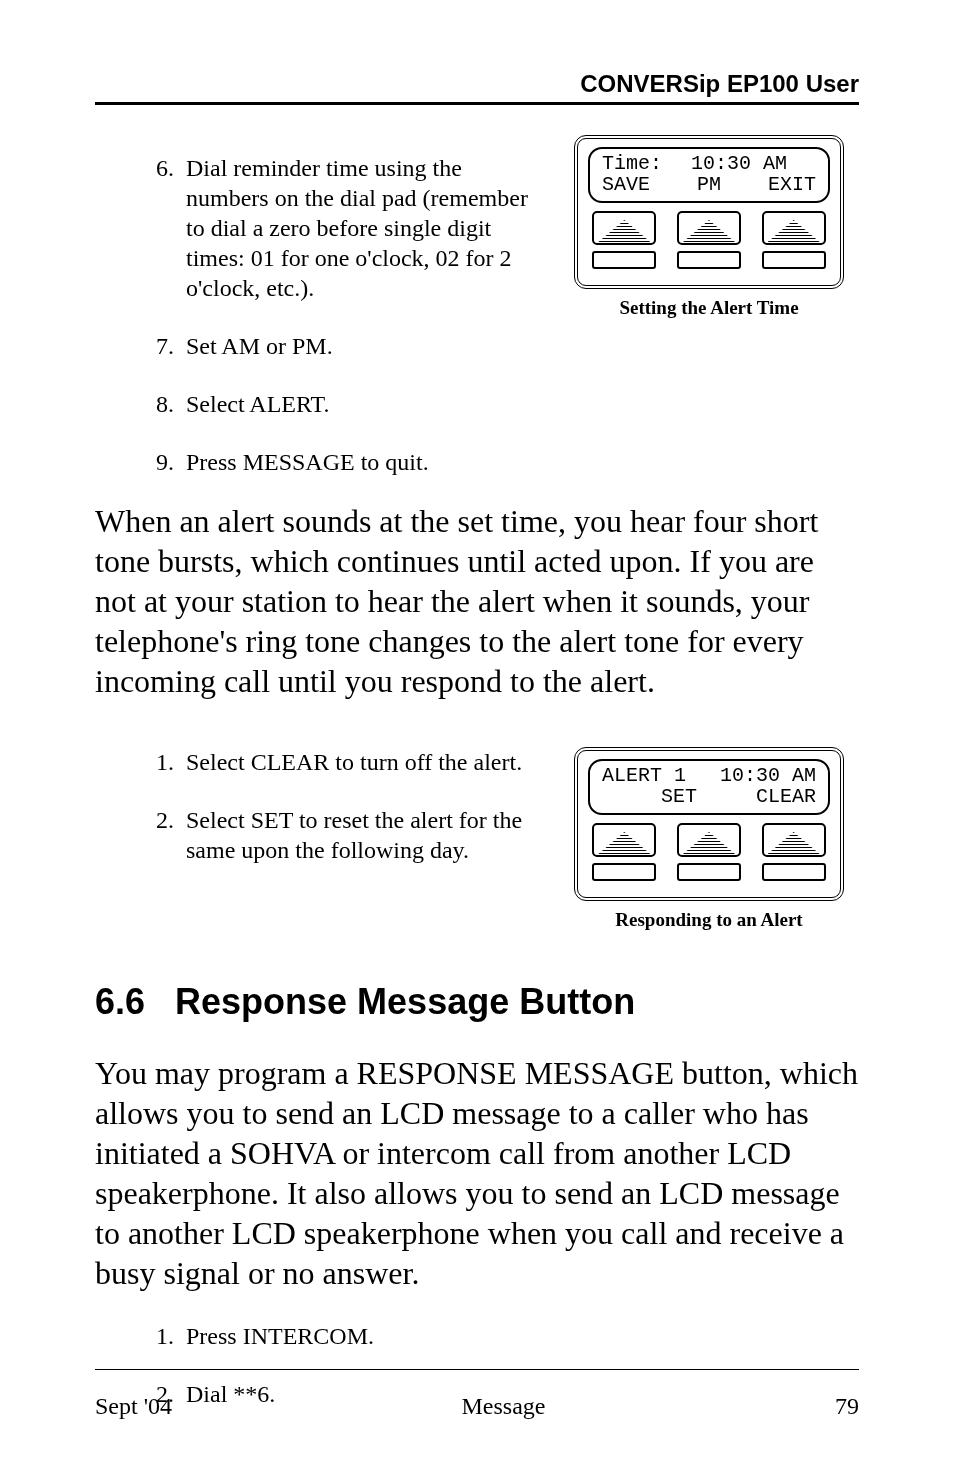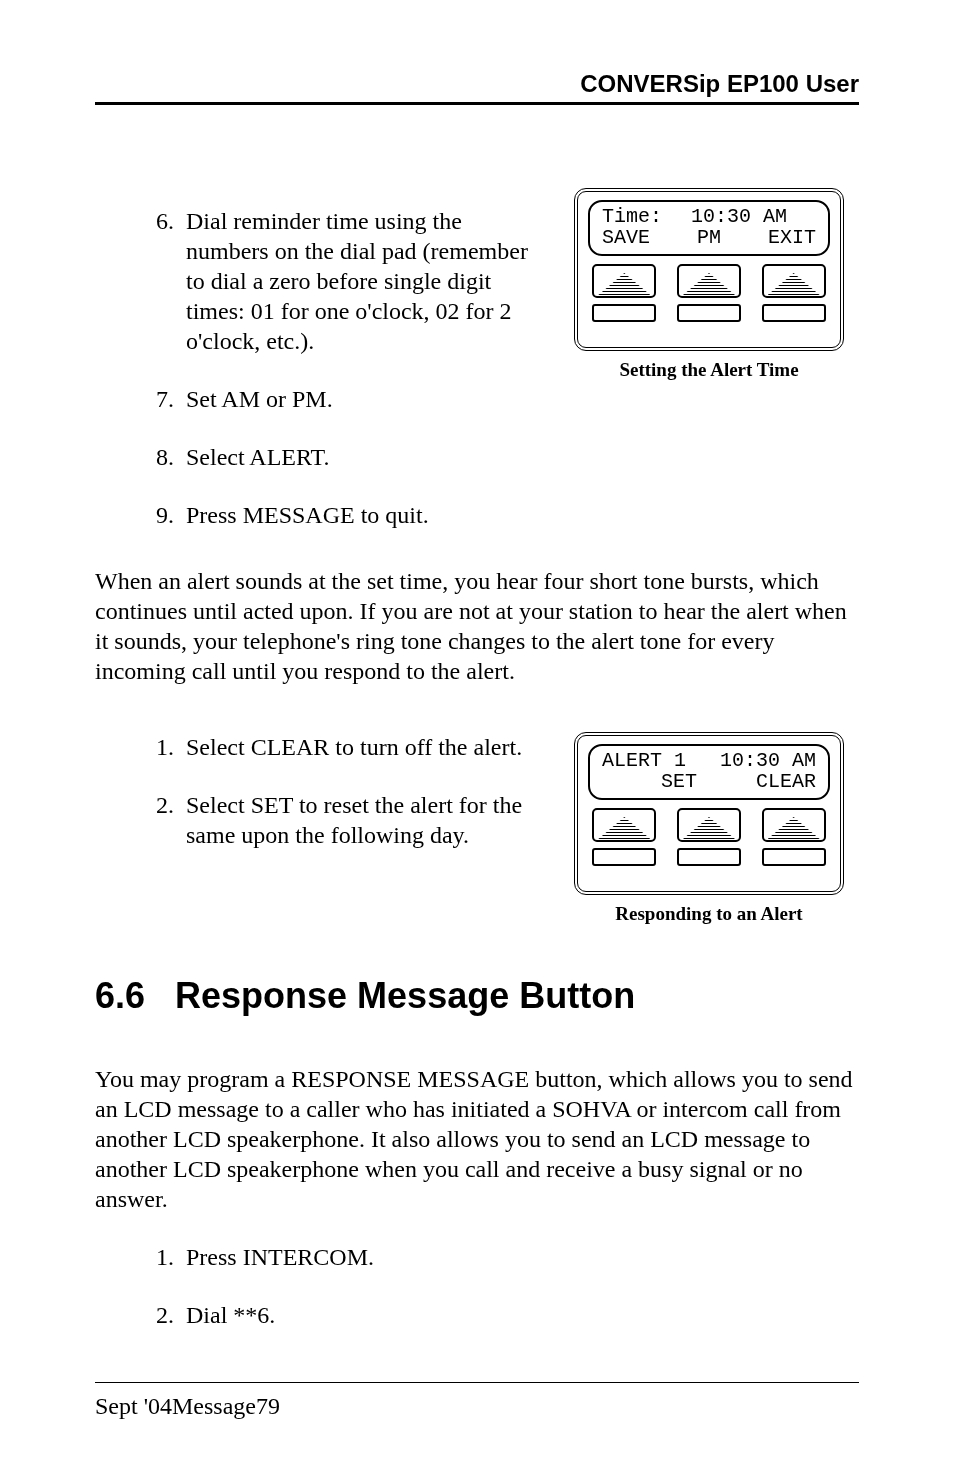--- a/index.html
+++ b/index.html
@@ -15,21 +15,21 @@
   }
   .page {
     padding: 70px 95px 50px 95px;
     box-sizing: border-box;
     height: 100%;
     position: relative;
   }
   .header-bar {
     border-bottom: 3px solid #000;
     padding-bottom: 4px;
-    margin-bottom: 73px;
+    margin-bottom: 20px;
   }
   .header-text {
     font-family: Arial, Helvetica, sans-serif;
     font-weight: bold;
     font-size: 24px;
     text-align: right;
   }
   .body-row {
     display: flex;
     gap: 30px;
@@ -42,40 +42,40 @@
     padding-left: 30px;
     font-size: 24px;
     line-height: 1.25;
   }
   ol.main-list > li {
     margin-bottom: 6px;
     padding-left: 6px;
     margin-top: 28px;
   }
   p.para {
-    font-size: 24px;
+    font-size: 32px;
     line-height: 1.25;
-    margin: 30px 0 18px 0;
+    margin: 18px 0 18px 0;
   }
   h2.section {
     font-family: Arial, Helvetica, sans-serif;
     font-weight: bold;
     font-size: 36px;
-    margin: 50px 0 47px 0;
+    margin: 50px 0 30px 0;
   }
   .sec-num { margin-right: 30px; }
   .figure {
     width: 300px;
     margin-top: 10px;
     flex-shrink: 0;
   }
   .device {
     border: 4px double #000;
     border-radius: 12px;
-    padding: 8px 10px 25px 10px;
+    padding: 8px 10px 16px 10px;
     width: 270px;
     box-sizing: border-box;
     margin: 0 auto 8px auto;
   }
   .lcd {
     border: 2px solid #000;
     border-radius: 14px;
     padding: 4px 12px 6px 12px;
     font-family: "Courier New", monospace;
     font-size: 20px;
@@ -117,22 +117,23 @@
     text-align: center;
     font-weight: bold;
     font-family: "Times New Roman", Times, serif;
     font-size: 19px;
     margin-top: 0;
   }
   .footer {
     position: absolute;
     left: 95px; right: 95px; bottom: 55px;
     border-top: 1.5px solid #000;
-    padding-top: 10px;
-    display: flex;
+    padding-top: 23px;
+    display: flex;
+    justify-content: space-between;
     font-size: 24px;
   }
   .tight-list { margin-top:0; }
   .striped-tri {
     width: 52px;
     height: 22px;
     background: repeating-linear-gradient(0deg, #000 0 1px, transparent 1px 3px);
     clip-path: polygon(50% 0%, 100% 100%, 0% 100%);
     margin-bottom: 1px;
   }

